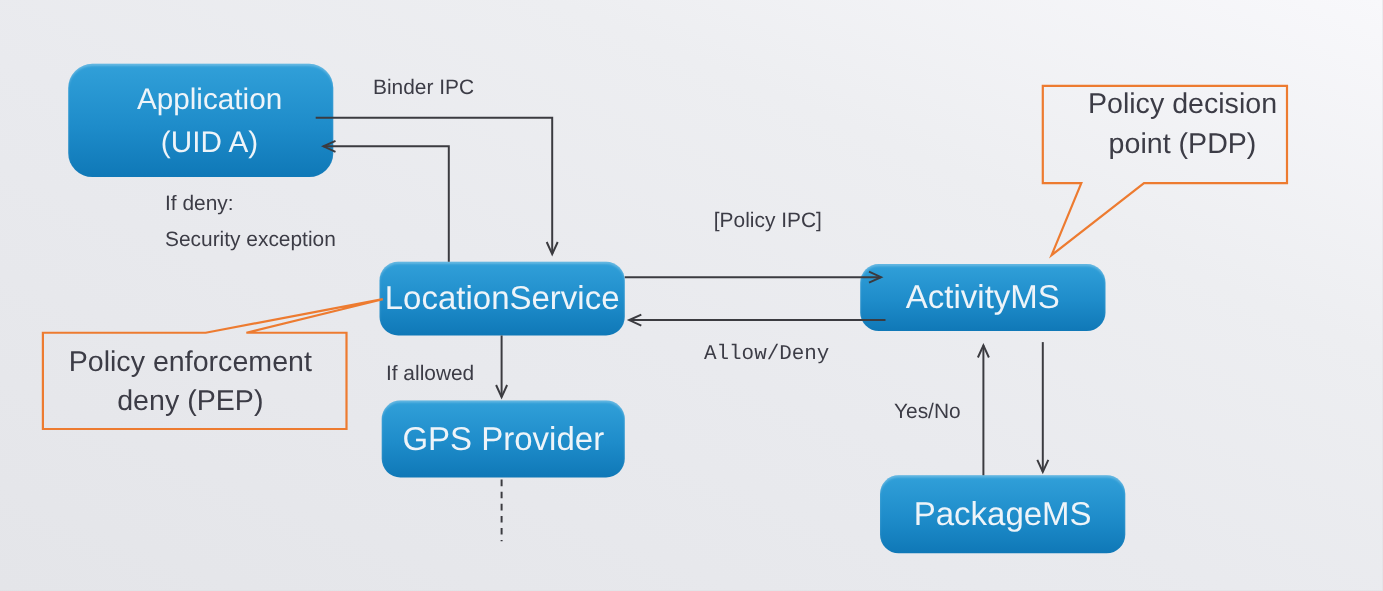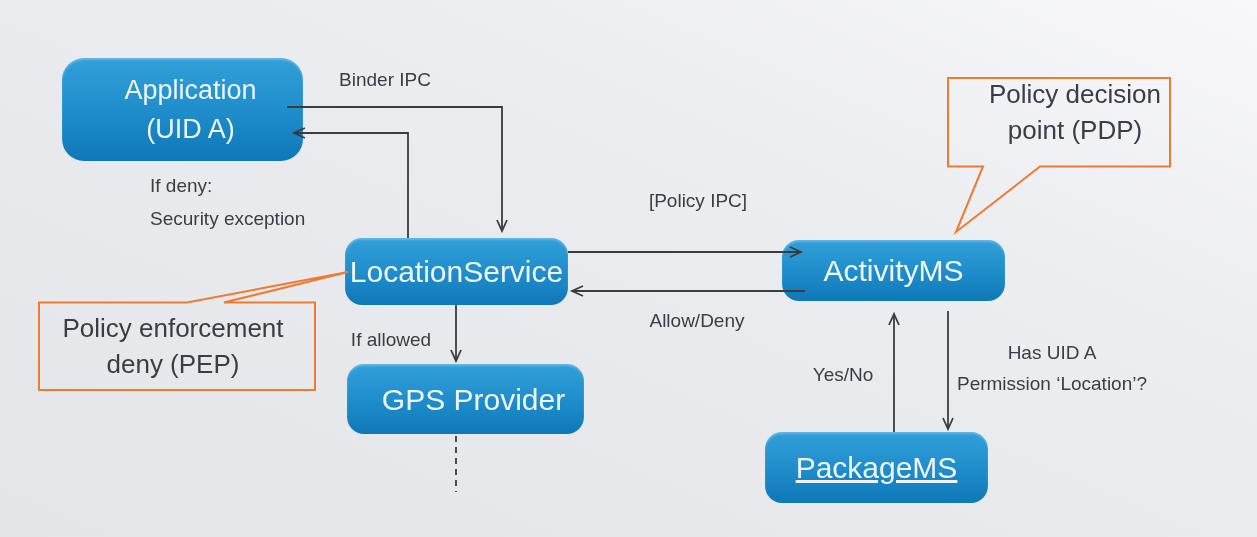--- a/index.html
+++ b/index.html
@@ -11,32 +11,32 @@
   .node{
     position:absolute;display:flex;flex-direction:column;align-items:center;justify-content:center;
     background:linear-gradient(180deg,var(--node-top) 0%,var(--node-mid) 55%,var(--node-bottom) 100%);
     color:var(--node-text);border-radius:17px;text-align:center;
     box-shadow:inset 0 2px 2px rgba(255,255,255,0.25);
   }
   .node .line{font-size:30px;line-height:37px;}
   .node-application{left:62px;top:58px;width:225px;height:103px;border-radius:22px;padding-left:16px;}
   .node-application .line{font-size:27px;line-height:39px;}
   .node-location-service{left:345px;top:238px;width:223px;height:67px;}
-  .node-gps-provider{left:347px;top:364px;width:221px;height:70px;padding-left:16px;}
+  .node-gps-provider{left:347px;top:364px;width:221px;height:70px;}
   .node-activity-ms{left:782px;top:240px;width:223px;height:61px;}
-  .node-package-ms{left:765px;top:432px;width:223px;height:71px;text-decoration:underline;}
+  .node-package-ms{left:800px;top:432px;width:223px;height:71px;}
 
   .edge-label{
     position:absolute;color:var(--label-text);
     font-size:19px;line-height:34px;text-align:center;white-space:nowrap;
   }
   .lbl-binder-ipc{left:300px;top:63px;width:170px;}
   .lbl-if-deny{left:150px;top:169px;width:250px;text-align:left;line-height:33px;}
   .lbl-check-permission{left:512px;top:183px;width:372px;line-height:35px;}
-  .lbl-allow-deny{left:597px;top:304px;width:200px;}
+  .lbl-allow-deny{left:597px;top:304px;width:200px;font-family:Liberation Mono, monospace;}
   .lbl-if-allowed{left:330px;top:323px;width:122px;}
   .lbl-yes-no{left:785px;top:358px;width:116px;text-align:center;}
   .lbl-has-permission{left:932px;top:337px;width:240px;line-height:31px;}
 
   .callout-label{
     position:absolute;display:flex;flex-direction:column;align-items:center;justify-content:center;
     color:var(--label-text);font-size:26px;line-height:36px;text-align:center;
   }
   .callout-pdp-label{left:948px;top:68px;width:222px;height:88px;padding-left:16px;}
   .callout-pep-label{left:35px;top:302px;width:276px;height:88px;}
@@ -112,18 +112,14 @@
   <div class="edge-label lbl-check-permission">
     <div>[Policy IPC]</div>
   </div>
 
   <div class="edge-label lbl-allow-deny">Allow/Deny</div>
 
   <div class="edge-label lbl-if-allowed">If allowed</div>
 
   <div class="edge-label lbl-yes-no">Yes/No</div>
 
-  <div class="edge-label lbl-has-permission">
-    <div>Has UID A</div>
-    <div>Permission ‘Location’?</div>
-  </div>
 
 </div>
 
 </body></html>

